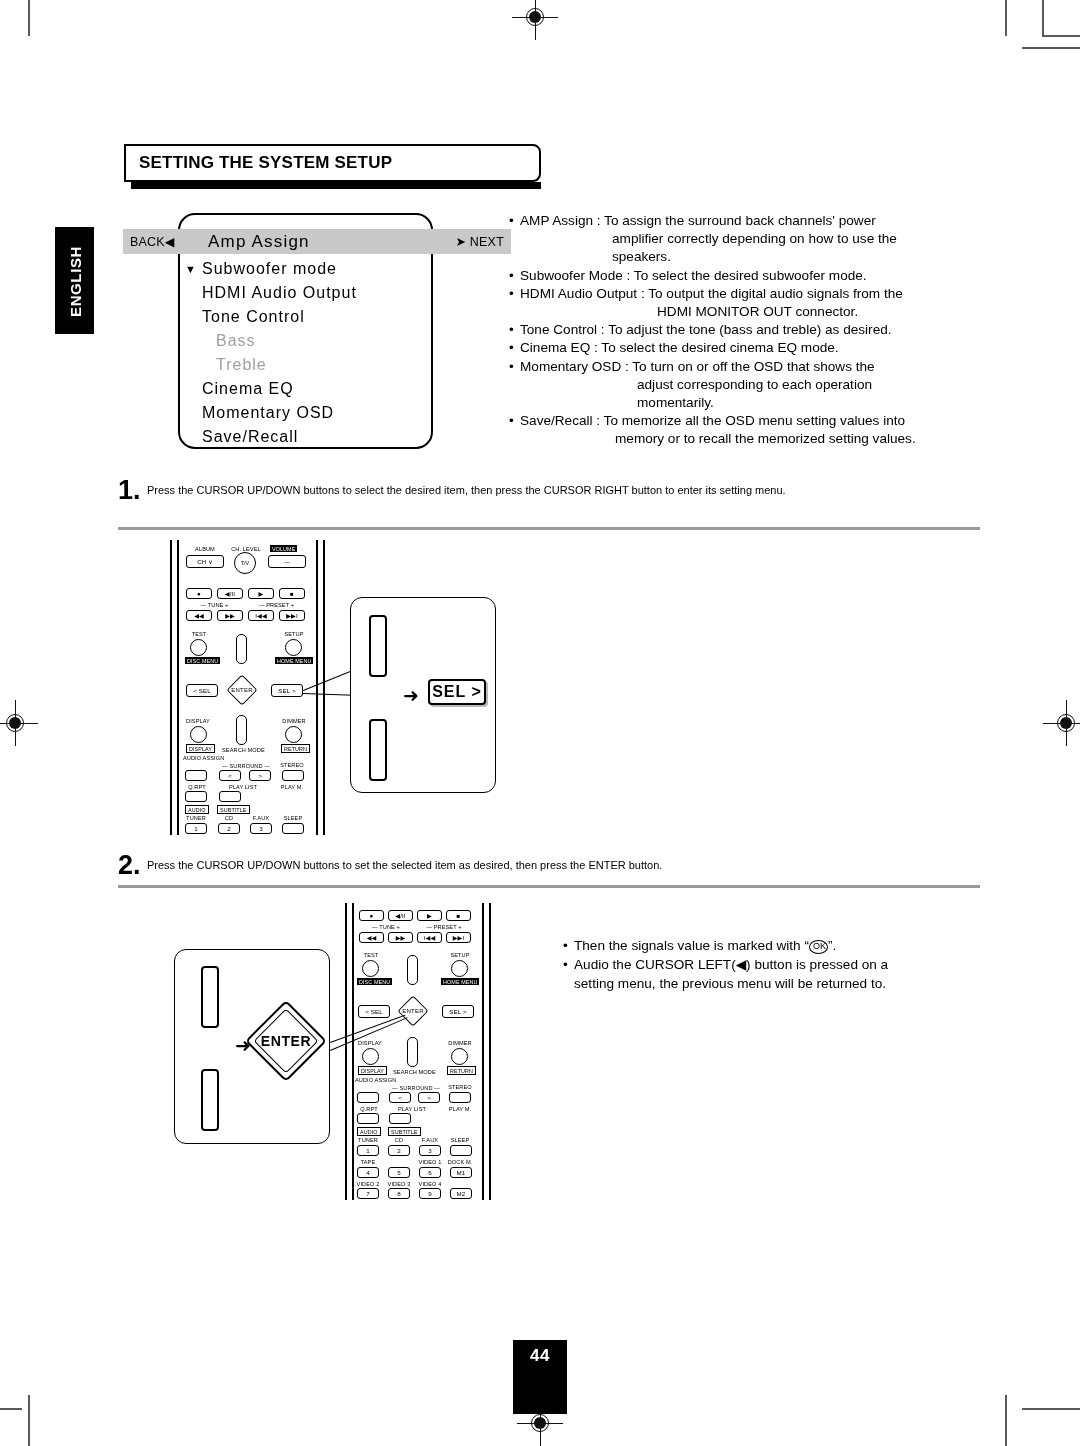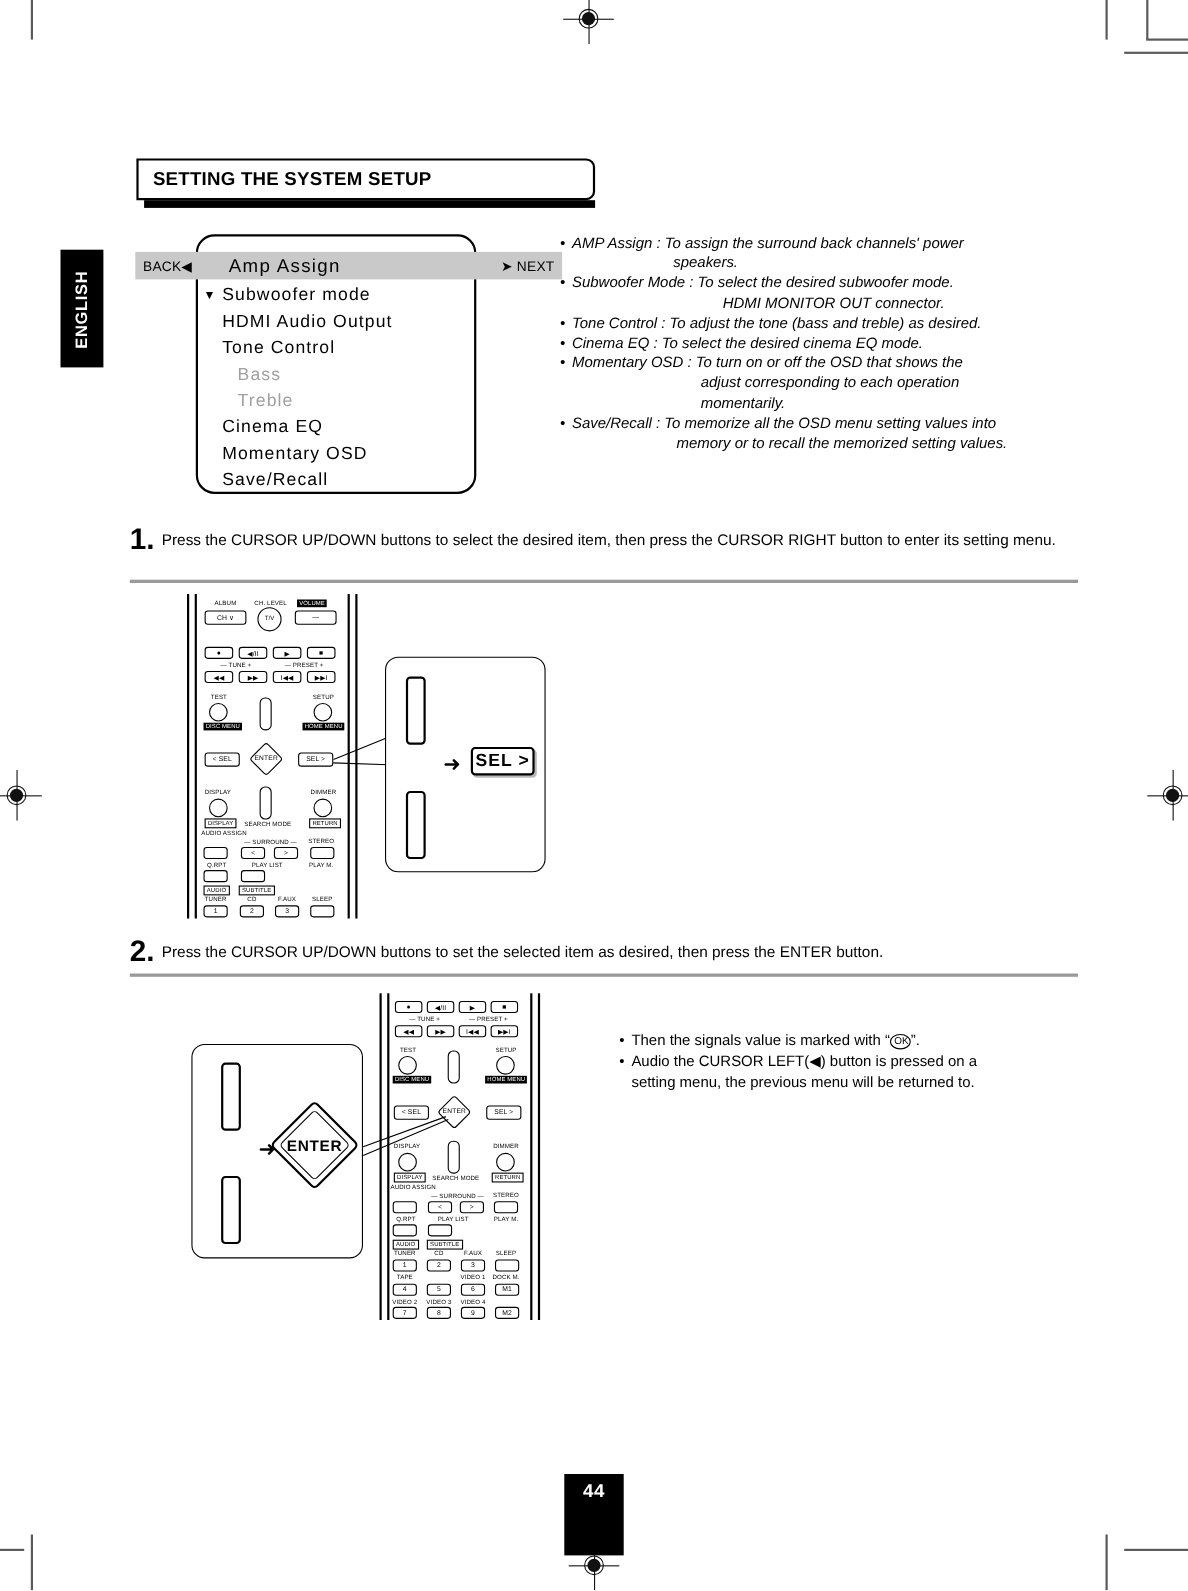--- a/index.html
+++ b/index.html
@@ -159,41 +159,40 @@
     line-height: 24px;
   }
 
   
   .bullets {
     position: absolute;
     left: 509px; top: 212px;
     width: 470px;
     font-size: 13.6px;
     line-height: 18.2px;
-    font-style: italic;
   }
   .blt { position: relative; padding-left: 11px; white-space: nowrap; }
   .blt::before { content: "•"; position: absolute; left: 0; top: 0; }
   .cont { padding-left: 0; white-space: nowrap; }
 
   
   .step {
     position: absolute;
     left: 118px;
     width: 862px;
   }
   .step-num {
     position: absolute;
     left: 0; top: -5px;
     font-size: 27px;
     font-weight: bold;
   }
   .step-text {
     padding-left: 29px;
-    font-size: 14px;
+    font-size: 11px;
     line-height: 20.5px;
   }
   .step-rule {
     position: absolute;
     left: 118px;
     width: 862px;
     height: 3px;
     background: #9a9a9a;
   }
 
@@ -421,22 +420,24 @@
       <div class="osd-item dim"><span>Bass</span></div>
       <div class="osd-item dim"><span>Treble</span></div>
       <div class="osd-item"><span>Cinema EQ</span></div>
       <div class="osd-item"><span>Momentary OSD</span></div>
       <div class="osd-item"><span>Save/Recall</span></div>
     </div>
   </div>
 
   <div class="bullets">
     <div class="blt"><span>AMP Assign : To assign the surround back channels' power</span></div>
+    <div class="cont" style="padding-left:103px;"><span>amplifier correctly depending on how to use the</span></div>
     <div class="cont" style="padding-left:103px;"><span>speakers.</span></div>
     <div class="blt"><span>Subwoofer Mode : To select the desired subwoofer mode.</span></div>
+    <div class="blt"><span>HDMI Audio Output : To output the digital audio signals from the</span></div>
     <div class="cont" style="padding-left:148px;"><span>HDMI MONITOR OUT connector.</span></div>
     <div class="blt"><span>Tone Control : To adjust the tone (bass and treble) as desired.</span></div>
     <div class="blt"><span>Cinema EQ : To select the desired cinema EQ mode.</span></div>
     <div class="blt"><span>Momentary OSD : To turn on or off the OSD that shows the</span></div>
     <div class="cont" style="padding-left:128px;"><span>adjust corresponding to each operation</span></div>
     <div class="cont" style="padding-left:128px;"><span>momentarily.</span></div>
     <div class="blt"><span>Save/Recall : To memorize all the OSD menu setting values into</span></div>
     <div class="cont" style="padding-left:106px;"><span>memory or to recall the memorized setting values.</span></div>
   </div>
 

